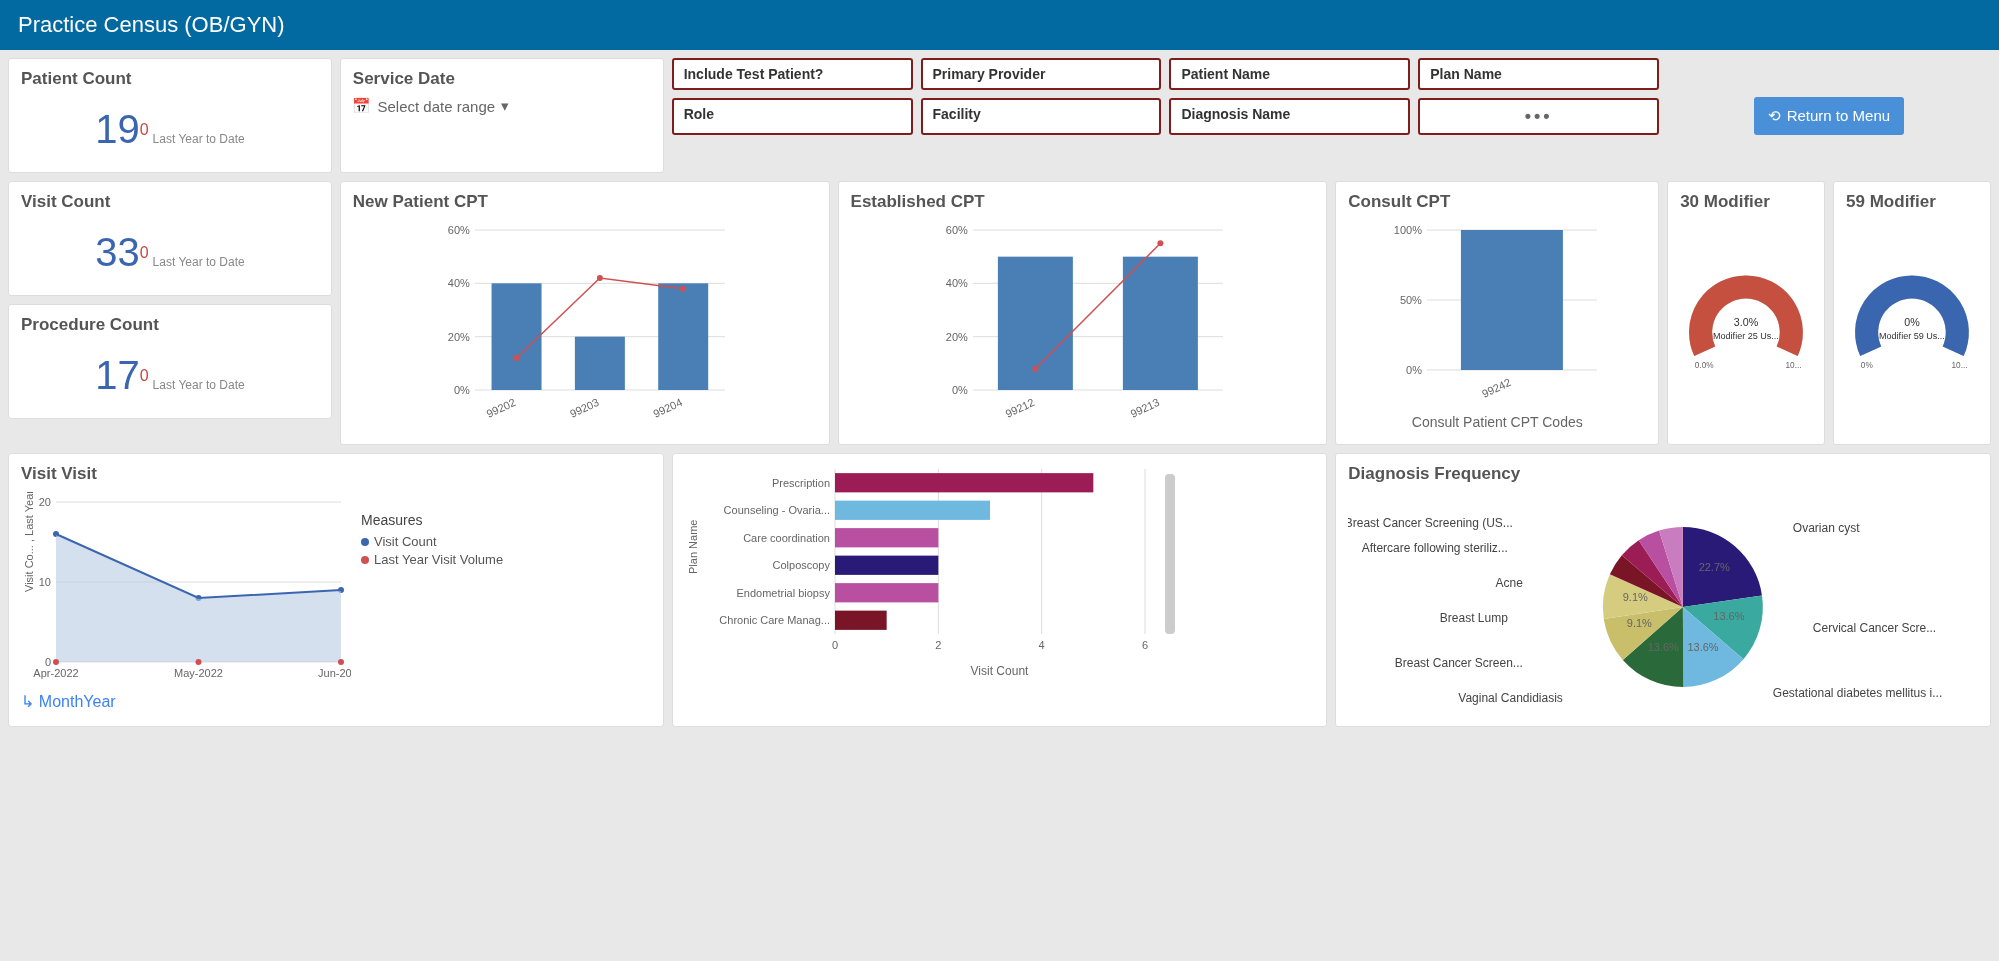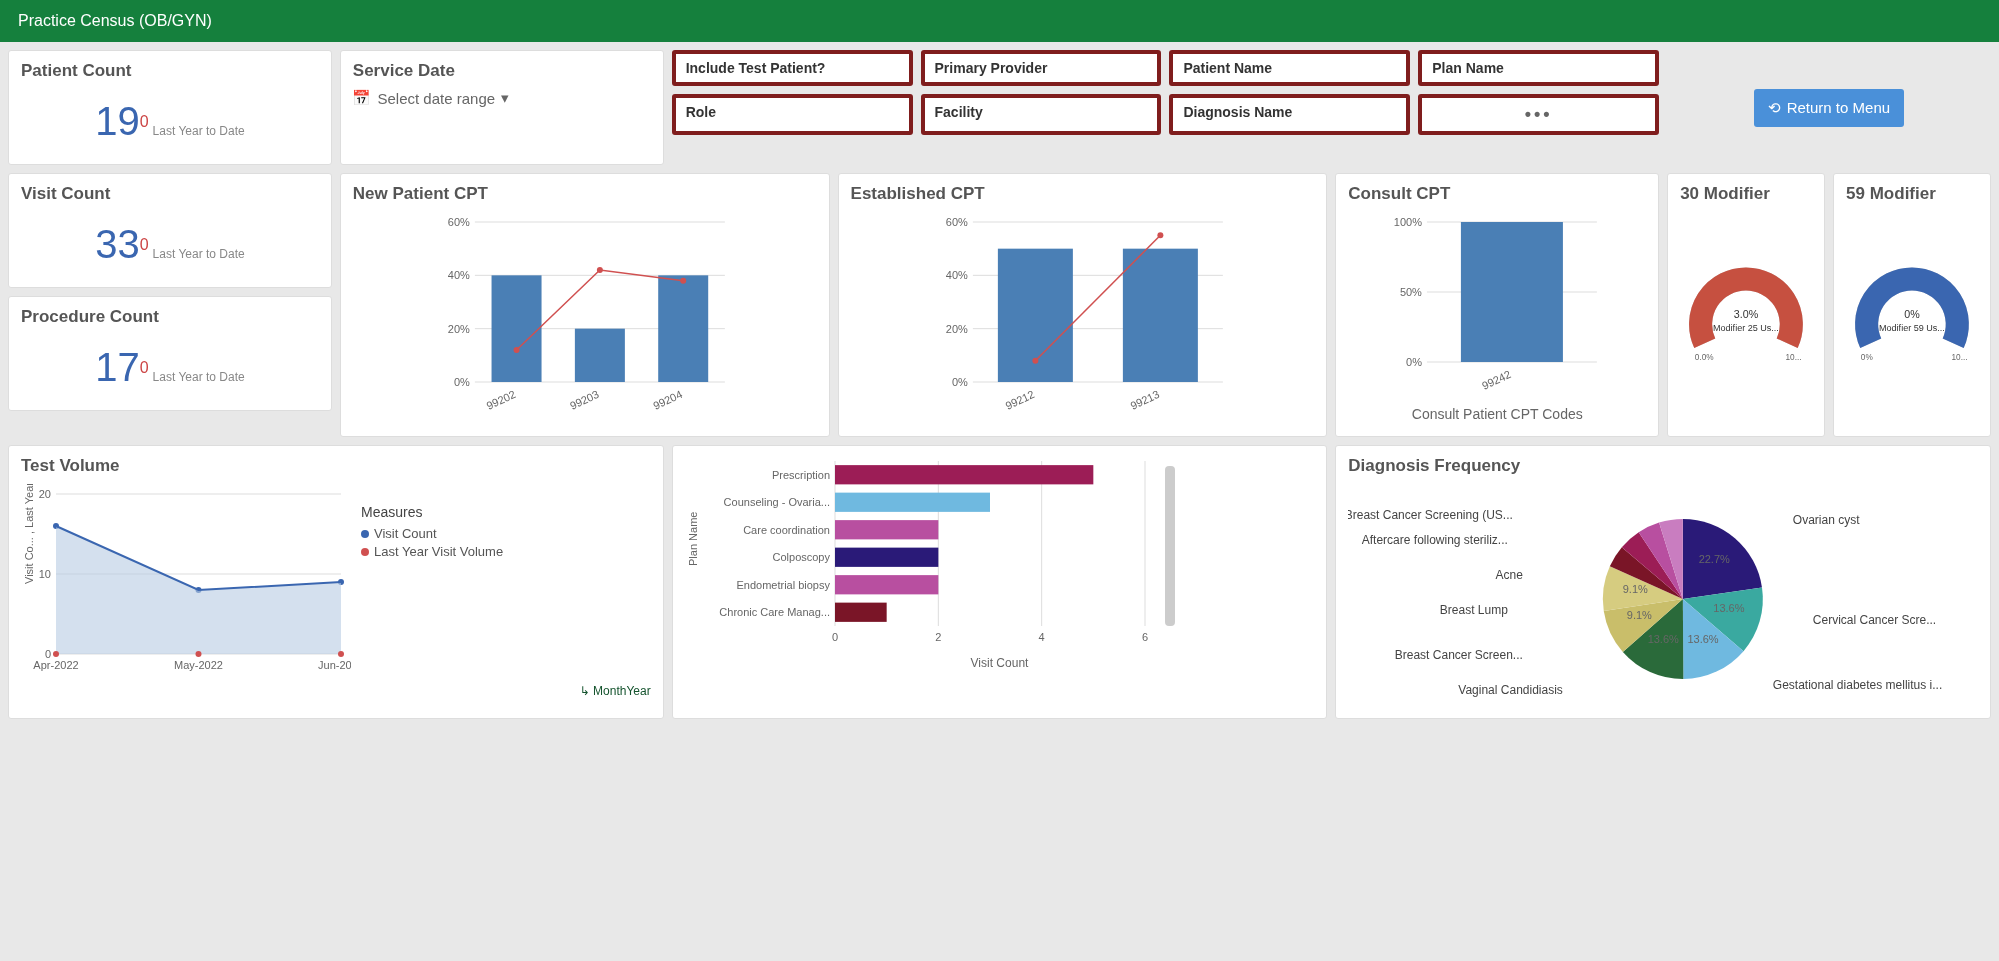--- a/index.html
+++ b/index.html
@@ -1,25 +1,25 @@
 <!DOCTYPE html>
 <html><head>
 <meta charset="utf-8">
 <style>
 * { box-sizing: border-box; margin: 0; padding: 0; font-family: Arial, Helvetica, sans-serif; }
 body { background: #e8e8e8; }
-.header { background: #15803d; color: #fff; padding: 12px 18px; font-size: 16px; font-weight: 500; }
+.header { background: #0369a1; color: #fff; padding: 12px 18px; font-size: 22px; font-weight: 500; }
 .grid { padding: 8px; display: grid; grid-template-columns: repeat(12, 1fr); gap: 8px; }
 .card { background: #fff; border: 1px solid #ddd; border-radius: 3px; padding: 10px 12px; position: relative; }
 .card-title { font-size: 17px; font-weight: 600; color: #555; margin-bottom: 8px; }
 .metric { display:flex; align-items:center; justify-content:center; padding: 10px 0; }
 .metric-big { font-size: 40px; font-weight: 500; color: #3a66b0; text-align: right; }
 .metric-sup { font-size: 16px; color: #c44; vertical-align: super; }
 .metric-sub { font-size: 12px; color: #888; margin-left: 4px; align-self:flex-end; margin-bottom:6px; }
-.filter-box { background:#fff; border:4px solid #7f1d1d; border-radius:3px; padding:6px 10px; font-size:14px; font-weight:600; color:#333; }
+.filter-box { background:#fff; border:2px solid #7f1d1d; border-radius:3px; padding:6px 10px; font-size:14px; font-weight:600; color:#333; }
 .filters { display:grid; grid-template-columns: repeat(4,1fr); gap:8px; }
 .return-btn { background:#4a90d9; color:#fff; border:none; border-radius:3px; padding:10px 14px; font-size:15px; display:flex; align-items:center; justify-content:center; gap:6px; cursor:pointer; }
 .date-select { color:#666; font-size:15px; display:flex; align-items:center; gap:6px; cursor:pointer; }
 .more-filter { text-align:center; font-size:18px; letter-spacing:3px; color:#666; }
 svg text { font-size:11px; fill:#666; }
 .grid-line { stroke:#ddd; stroke-width:1; }
 .bar { fill:#4a7fb5; }
 .line-pt { fill:#d05050; }
 .line-path { stroke:#d05050; stroke-width:1.5; fill:none; }
 .gauge-bg { fill:none; stroke-width:28; }
@@ -195,21 +195,21 @@
       <path d="M 30 140 A 55 55 0 1 1 130 140" class="gauge-bg" stroke="#ccc"></path>
       <path d="M 30 140 A 55 55 0 1 1 130 140" class="gauge-bg" stroke="#3a66b0" stroke-dasharray="240 300"></path>
       <text x="80" y="110" class="gauge-txt">0%</text>
       <text x="80" y="125" class="gauge-txt" style="font-size:11px;">Modifier 59 Us...</text>
       <text x="18" y="160" style="font-size:10px;">0%</text>
       <text x="128" y="160" style="font-size:10px;">10...</text>
     </svg>
   </div>
 
   <div class="card" style="grid-column: span 4;">
-    <div class="card-title">Test Volume</div>
+    <div class="card-title">Visit Visit</div>
     <div style="display:flex;">
       <svg width="330" height="200" viewBox="0 0 330 200">
         <text x="-100" y="12" transform="rotate(-90)" style="font-size:11px;">Visit Co... , Last Year Visit Vol...</text>
         <g id="vv">
             <line class="grid-line" x1="35" x2="320" y1="170" y2="170"></line>
             <text x="30" y="174" text-anchor="end">0</text>
             <line class="grid-line" x1="35" x2="320" y1="90" y2="90"></line>
             <text x="30" y="94" text-anchor="end">10</text>
             <line class="grid-line" x1="35" x2="320" y1="10" y2="10"></line>
             <text x="30" y="14" text-anchor="end">20</text>
@@ -231,21 +231,21 @@
         <div class="legend-item">
             <span class="legend-dot" style="background:#3a66b0;"></span>
             <span>Visit Count</span>
           </div>
         <div class="legend-item">
             <span class="legend-dot" style="background:#d05050;"></span>
             <span>Last  Year Visit Volume</span>
           </div>
       </div>
     </div>
-    <div style="text-align:right; font-size:12px; color:#14532d;">↳ <span>MonthYear</span></div>
+    <div style="text-align:left; font-size:16px; color:#3b82f6;">↳ <span>MonthYear</span></div>
   </div>
 
   <div class="card" style="grid-column: span 4;">
     <div style="display:flex;">
       <svg width="480" height="200" viewBox="0 0 480 200">
         <text x="-110" y="12" transform="rotate(-90)" style="font-size:11px;">Plan Name</text>
         <g id="pf">
             <line class="grid-line" x1="150" x2="150" y1="5" y2="170"></line>
             <text x="150" y="185" text-anchor="middle">0</text>
             <line class="grid-line" x1="253.33333333333331" x2="253.33333333333331" y1="5" y2="170"></line>

